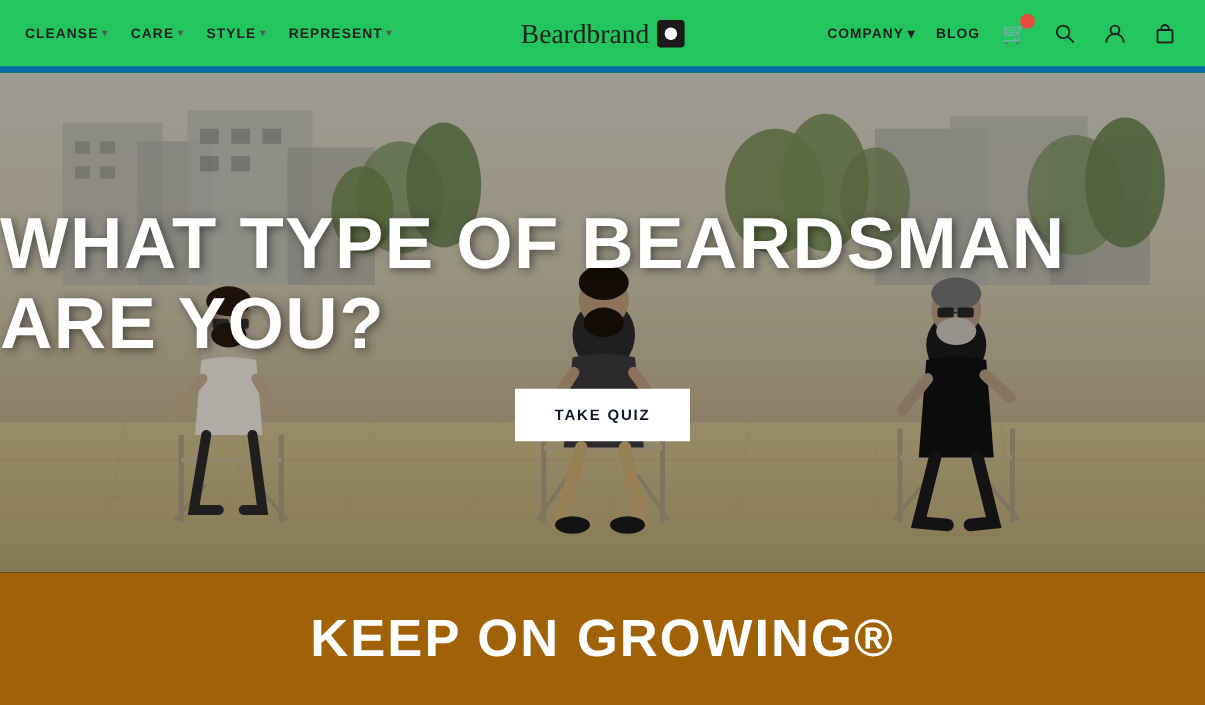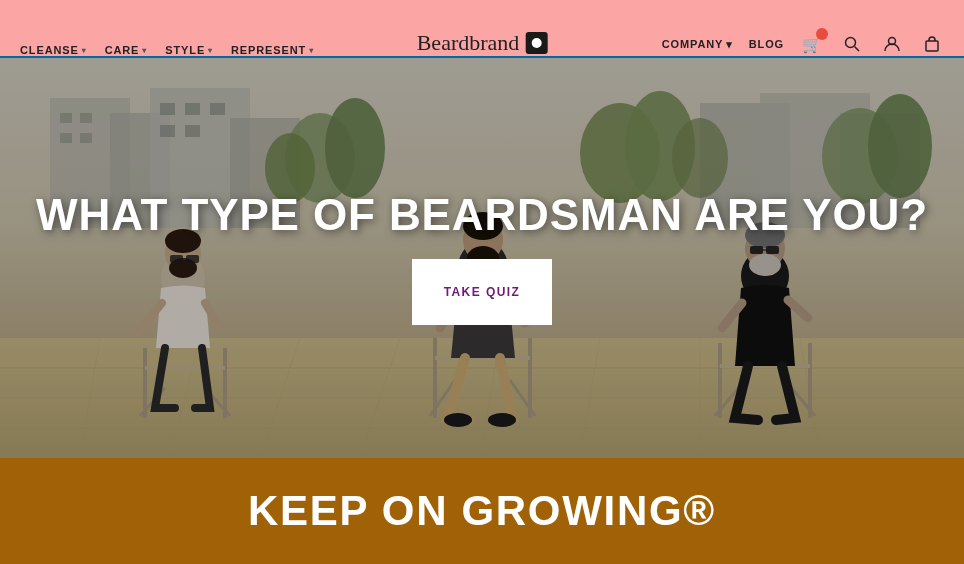--- a/index.html
+++ b/index.html
@@ -2,27 +2,27 @@
 <html><head>
   <meta charset="utf-8">
   <style>
     * { margin: 0; padding: 0; box-sizing: border-box; }
     body { font-family: Arial, Helvetica, sans-serif; width: 964px; height: 564px; overflow: hidden; background: #000; }
 
     
     .navbar {
       position: relative;
       z-index: 10;
-      background: #fca5a5;
+      background: #22c55e;
       height: 58px;
       display: flex;
-      align-items: flex-end;
+      align-items: center;
       justify-content: space-between;
       padding: 0 20px;
-      border-bottom: 2px solid #0369a1;
+      border-bottom: 5px solid #0369a1;
     }
     .nav-left {
       display: flex;
       align-items: center;
       gap: 18px;
     }
     .nav-item {
       display: flex;
       align-items: center;
       gap: 3px;
@@ -124,34 +124,34 @@
       position: absolute;
       inset: 0;
       background: rgba(0,0,0,0.15);
       display: flex;
       flex-direction: column;
       align-items: center;
       justify-content: center;
       gap: 20px;
     }
     .hero-title {
-      font-size: 44px;
+      font-size: 58px;
       font-weight: 900;
       color: #fff;
       text-transform: uppercase;
       letter-spacing: 0.02em;
-      text-align: center;
+      text-align: left;
       text-shadow: 2px 2px 8px rgba(0,0,0,0.5);
       line-height: 1.1;
     }
     .quiz-btn {
       background: #fff;
-      color: #701a75;
+      color: #0f172a;
       border: none;
-      padding: 26px 32px;
+      padding: 14px 32px;
       font-size: 12px;
       font-weight: 700;
       letter-spacing: 0.12em;
       text-transform: uppercase;
       cursor: pointer;
     }
 
     
     .bottom-band {
       background: #a16207;

